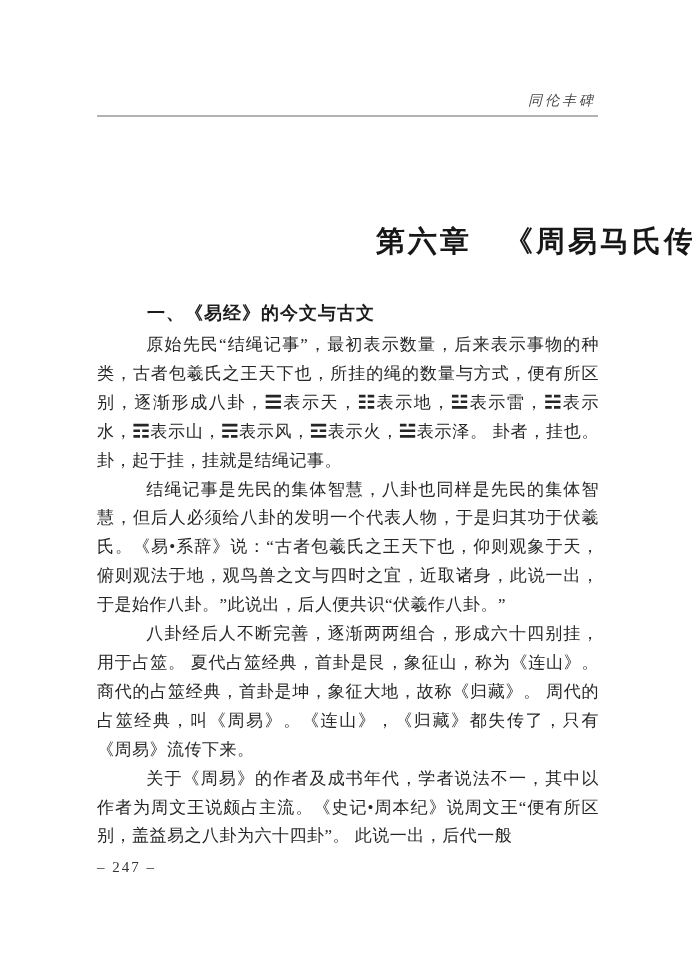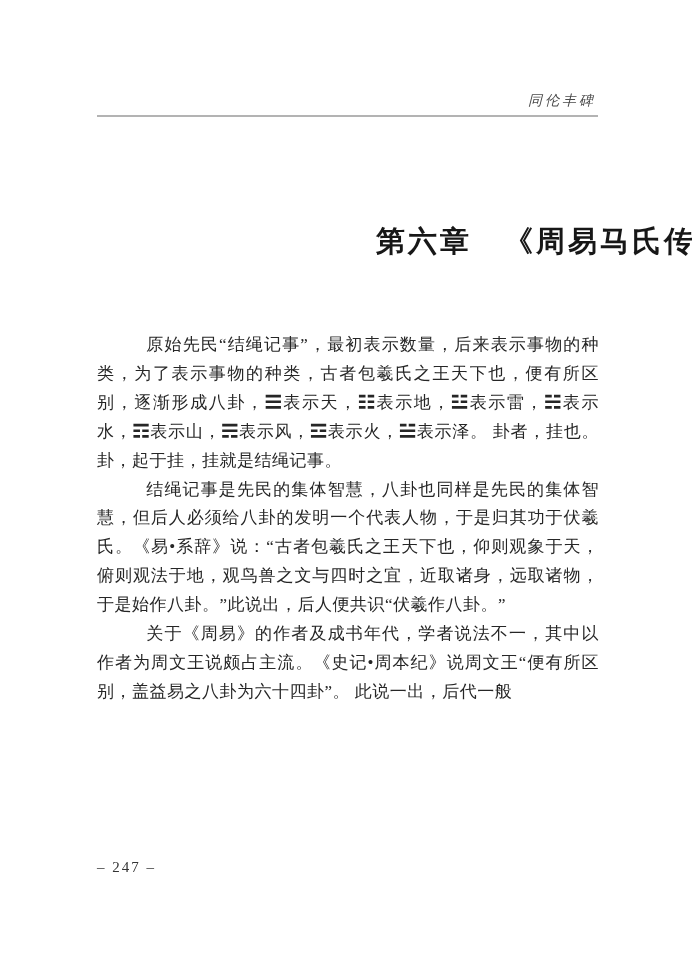--- a/index.html
+++ b/index.html
@@ -95,24 +95,26 @@
 
 <div class="page">
 
   <header class="page-header">
     <div class="running-title">同伦丰碑</div>
     <hr class="header-rule">
   </header>
 
   <h1 class="chapter-title">第六章　《周易马氏传》</h1>
 
+  <h2 class="section-heading">一、《易经》的今文与古文</h2>
 
   <main class="body-text">
-    <p>原始先民“结绳记事”，最初表示数量，后来表示事物的种类，为了表示事物的种类，古者包羲氏之王天下也，便有所区别，逐渐形成八卦，☰表示天，☷表示地，☳表示雷，☵表示水，☶表示山，☴表示风，☲表示火，☱表示泽。 卦者，挂也。卦，起于挂，挂就是结绳记事。</p>
-    <p>结绳记事是先民的集体智慧，八卦也同样是先民的集体智慧，但后人必须给八卦的发明一个代表人物，于是归其功于伏羲氏。《易•系辞》说：“古者包羲氏之王天下也，仰则观象于天，俯则观法于地，观鸟兽之文与四时之宜，近取诸身，远取诸物，于是始作八卦。”此说出，后人便共识“伏羲作八卦。”</p>
+    <p>原始先民“结绳记事”，最初表示数量，后来表示事物的种类，古者包羲氏之王天下也，所挂的绳的数量与方式，便有所区别，逐渐形成八卦，☰表示天，☷表示地，☳表示雷，☵表示水，☶表示山，☴表示风，☲表示火，☱表示泽。 卦者，挂也。卦，起于挂，挂就是结绳记事。</p>
+    <p>结绳记事是先民的集体智慧，八卦也同样是先民的集体智慧，但后人必须给八卦的发明一个代表人物，于是归其功于伏羲氏。《易•系辞》说：“古者包羲氏之王天下也，仰则观象于天，俯则观法于地，观鸟兽之文与四时之宜，近取诸身，此说一出，于是始作八卦。”此说出，后人便共识“伏羲作八卦。”</p>
+    <p>八卦经后人不断完善，逐渐两两组合，形成六十四别挂，用于占筮。 夏代占筮经典，首卦是艮，象征山，称为《连山》。 商代的占筮经典，首卦是坤，象征大地，故称《归藏》。 周代的占筮经典，叫《周易》。《连山》，《归藏》都失传了，只有《周易》流传下来。</p>
     <p>关于《周易》的作者及成书年代，学者说法不一，其中以作者为周文王说颇占主流。《史记•周本纪》说周文王“便有所区别，盖益易之八卦为六十四卦”。 此说一出，后代一般</p>
   </main>
 
   <footer class="page-footer">
     <span class="page-number">– 247 –</span>
   </footer>
 
 </div>
 
 </body></html>

